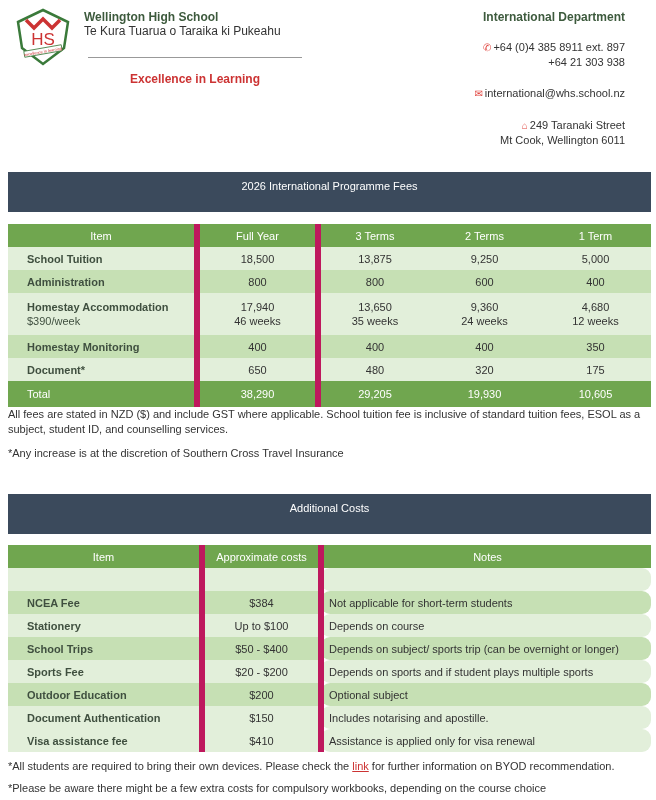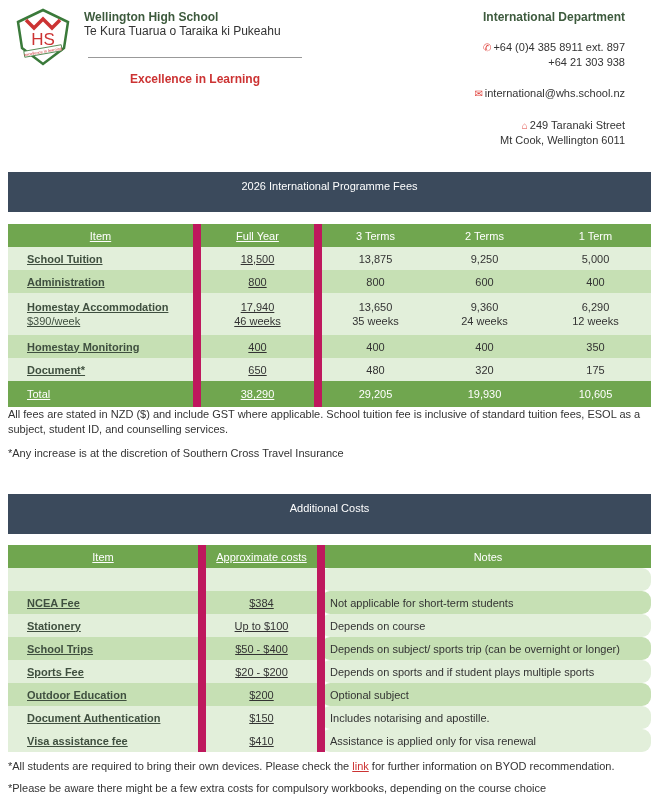--- a/index.html
+++ b/index.html
@@ -31,21 +31,21 @@
   table { position: absolute; left: 8px; width: 643px; border-collapse: collapse; table-layout: fixed; }
   th, td { font-size: 11px; padding: 0 4px; }
   th { background: #70a64f; color: #ffffff; font-weight: normal; text-align: center; height: 23px; }
   td { color: #333; height: 23px; }
   tr.odd td { background: #e2efda; }
   tr.even td { background: #c6e0b4; }
   tr.total td { background: #70a64f; color: #ffffff; height: 26px; }
   td.item { font-weight: bold; color: #3f4f3f; text-align: left; padding-left: 19px; }
   tr.total td.item { font-weight: normal; color: #fff; }
   td.num { text-align: center; }
-  .sep { border-right: 8px solid #be185d; text-decoration: underline; }
+  .sep { border-right: 6px solid #be185d; }
 
   .fees { top: 224px; }
   .fees td.twoline { height: 42px; line-height: 14px; }
 
   .costs { top: 545px; }
   .costs td.note { text-align: left; padding-left: 5px; border-radius: 9px; }
 
   .note-text { position: absolute; left: 8px; width: 640px; font-size: 11px; color: #333; line-height: 15px; }
   .n1 { top: 407px; }
   .n2 { top: 446px; }
@@ -128,21 +128,21 @@
         </td>
       <td class="num twoline">
           <div>13,650</div>
           <div>35 weeks</div>
         </td>
       <td class="num twoline">
           <div>9,360</div>
           <div>24 weeks</div>
         </td>
       <td class="num twoline">
-          <div>6,290</div>
+          <div>4,680</div>
           <div>12 weeks</div>
         </td>
     </tr>
     <tr class="even">
       <td class="item sep">Homestay Monitoring</td>
       <td class="num sep">400</td>
       <td class="num">400</td>
       <td class="num">400</td>
       <td class="num">350</td>
     </tr>

